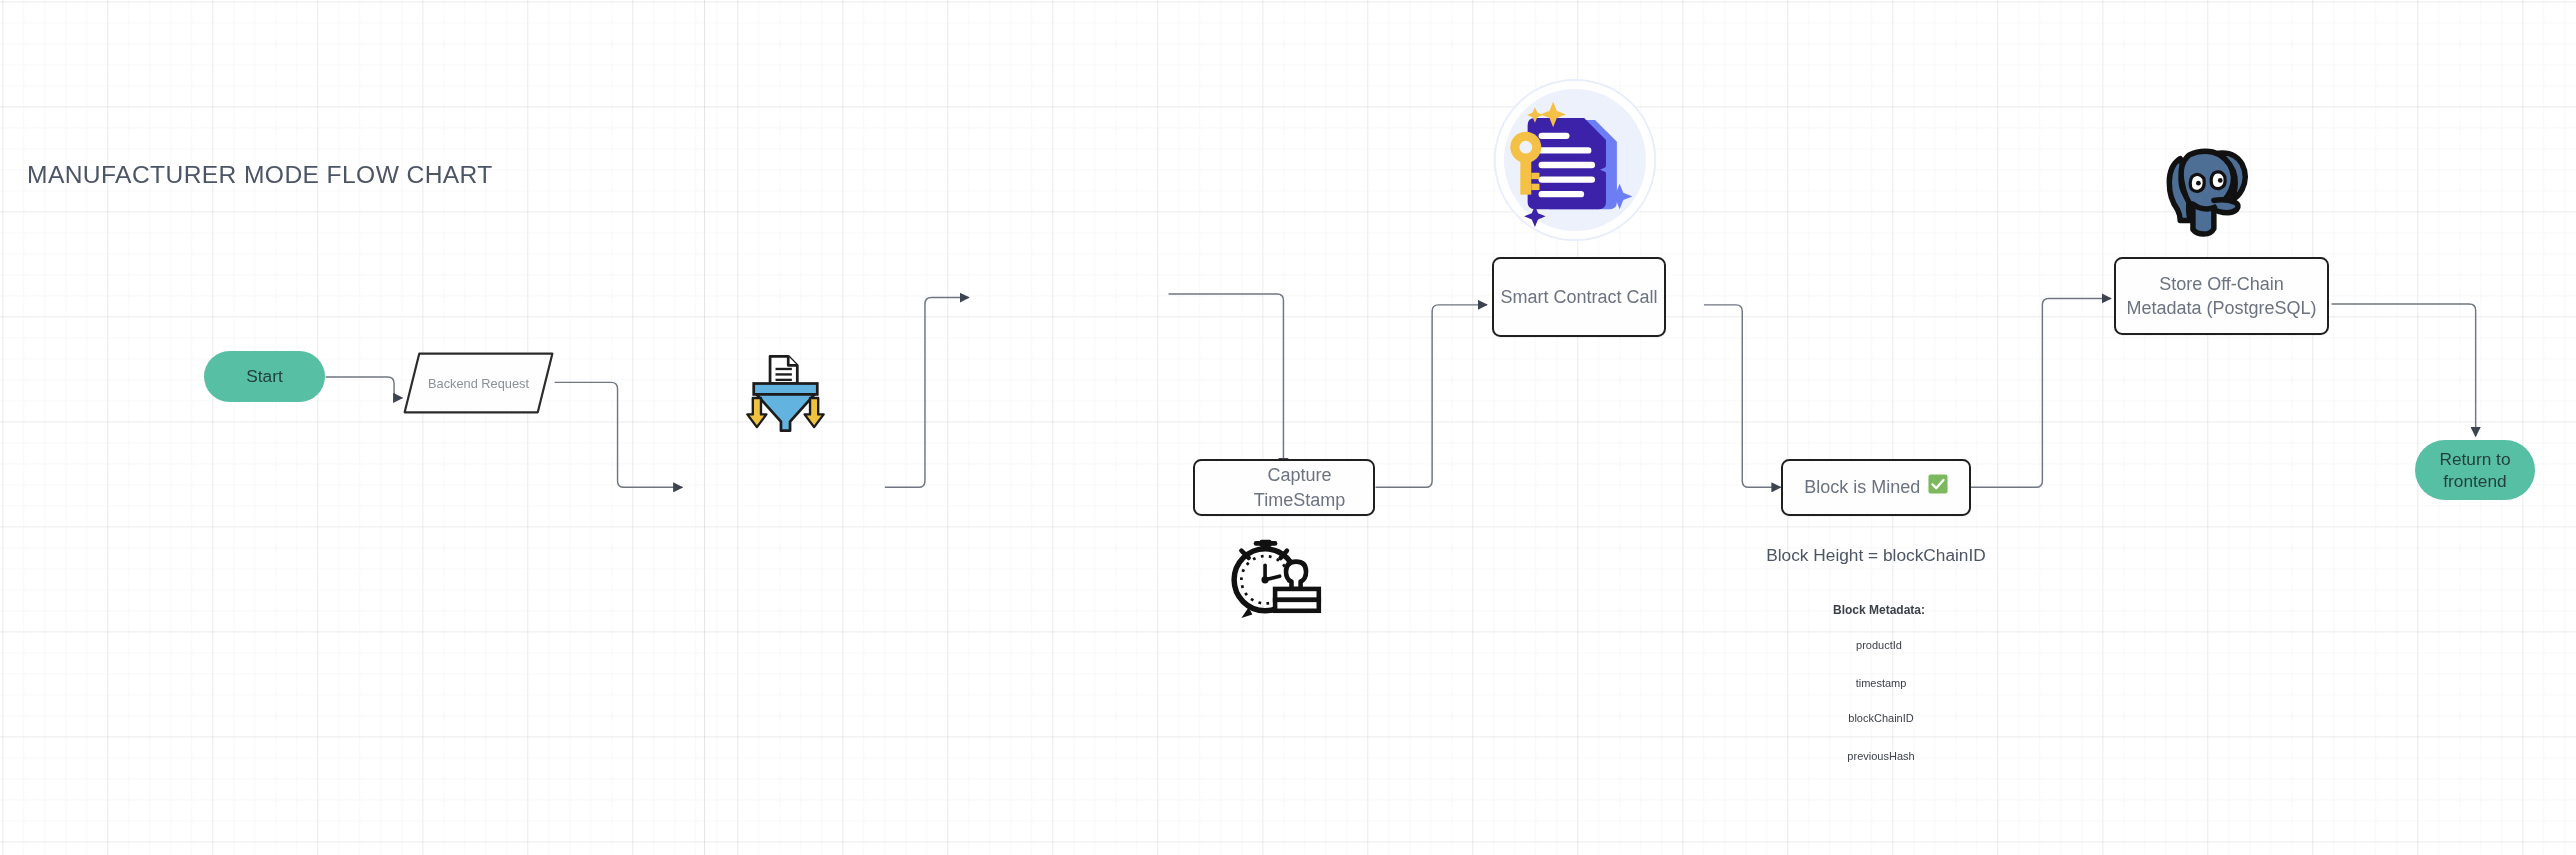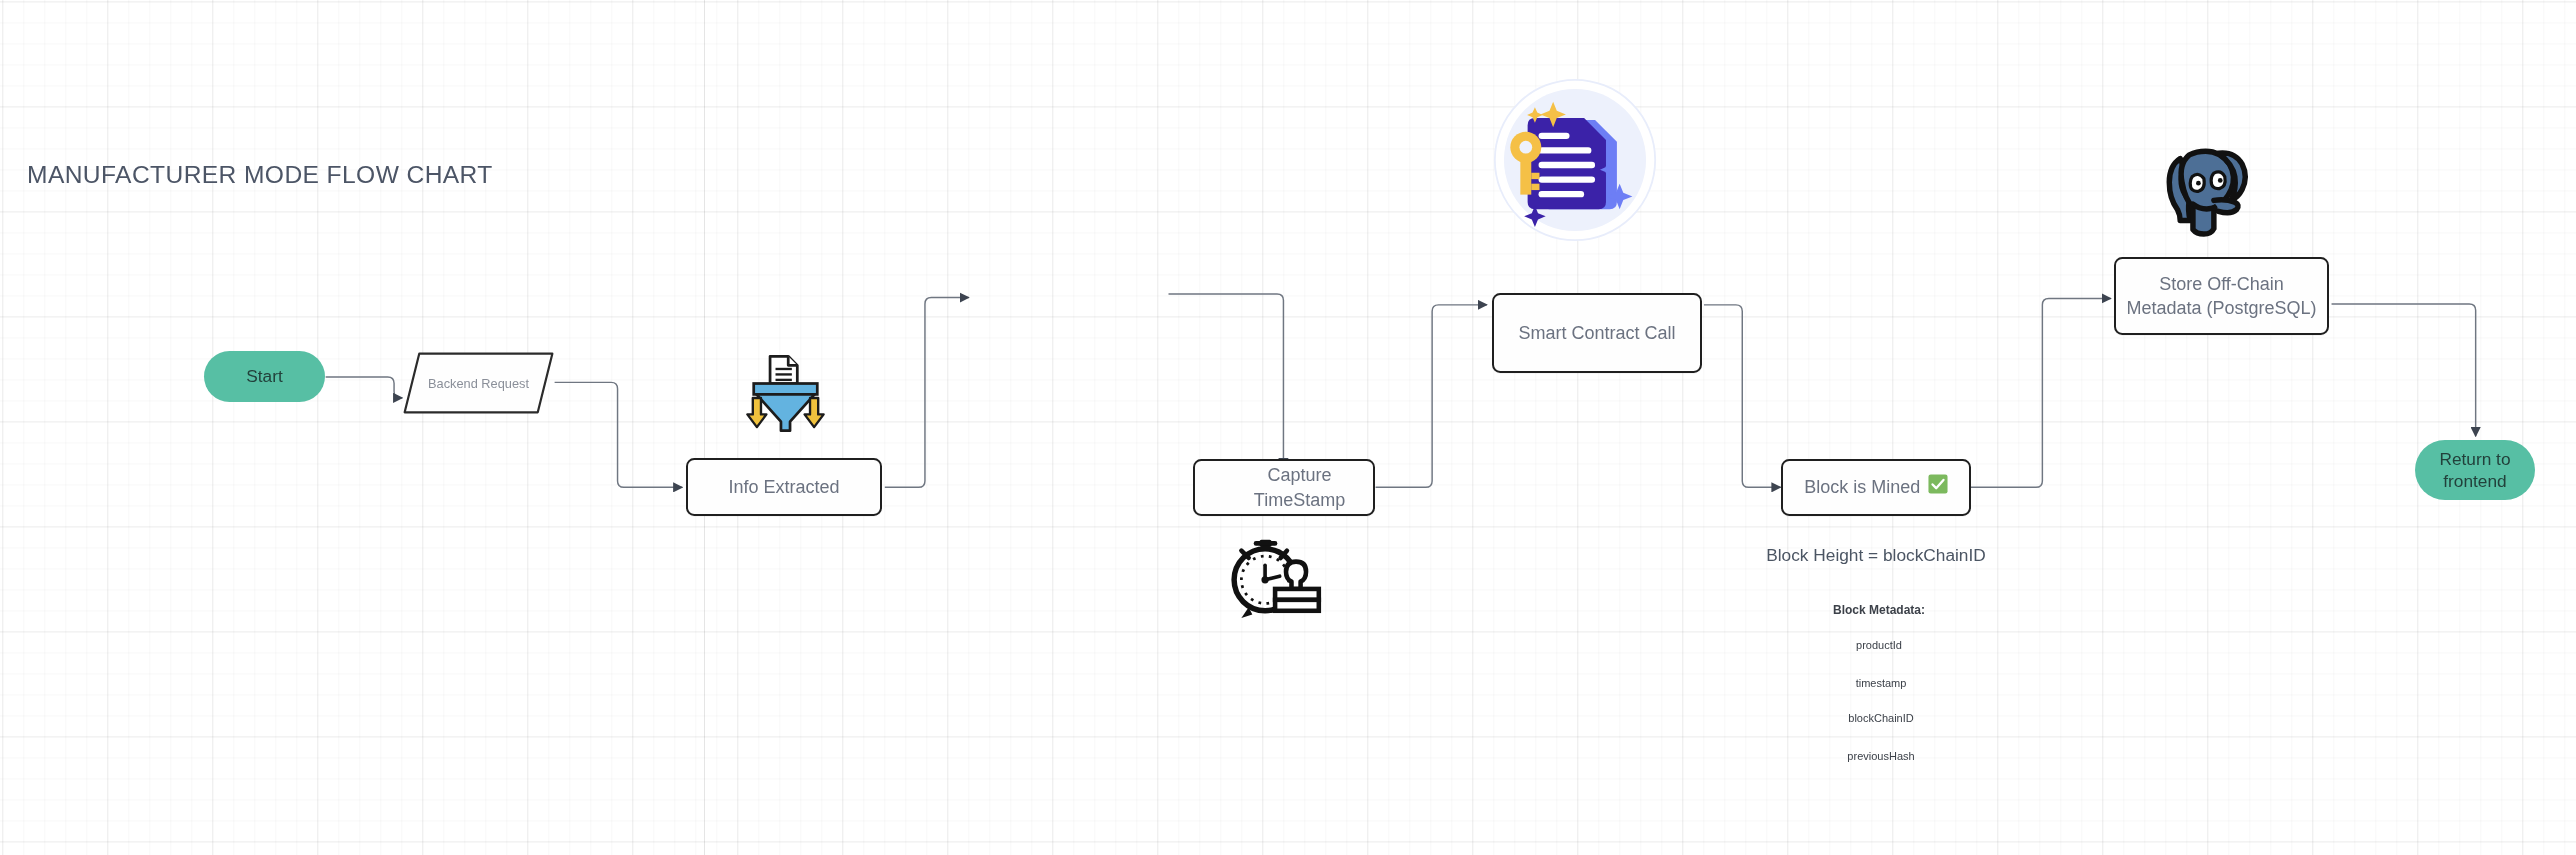--- a/index.html
+++ b/index.html
@@ -150,30 +150,27 @@
     <span>Start</span>
   </div>
 
   <div class="node parallelogram" style="left:401px; top:350px; width:155px; height:66px;">
     <svg class="para-shape" viewBox="0 0 170 72" preserveAspectRatio="none">
       <path d="M 20 4 L 166 4 L 150 68 L 4 68 Z" fill="#fefefe" stroke="#2b2b2b" stroke-width="2.4" stroke-linejoin="round"></path>
     </svg>
     <span class="para-label">Backend Request</span>
   </div>
 
-  <div class="node rect" style="left:686px; top:458px; width:196px; height:58px;">
-    <span>Info Extracted</span>
-  </div>
 
 
   <div class="node rect" style="left:1193px; top:459px; width:182px; height:57px;padding-left:31px;">
     <span>Capture TimeStamp</span>
   </div>
 
-  <div class="node rect" style="left:1492px; top:257px; width:210px; height:80px;margin-top:36px;">
+  <div class="node rect" style="left:1492px; top:257px; width:174px; height:80px;">
     <span>Smart Contract Call</span>
   </div>
 
   <div class="node rect" style="left:1781px; top:459px; width:190px; height:57px;">
     <span>Block is Mined</span>
     <span class="check-badge">
       <svg width="20" height="20" viewBox="0 0 22 22">
         <rect x="0.5" y="0.5" width="21" height="21" rx="2.5" fill="#7cb95e"></rect>
         <path d="M 5 11.5 L 9 15.6 L 17 6.6" fill="none" stroke="#ffffff" stroke-width="2.6" stroke-linecap="round" stroke-linejoin="round"></path>
       </svg>

